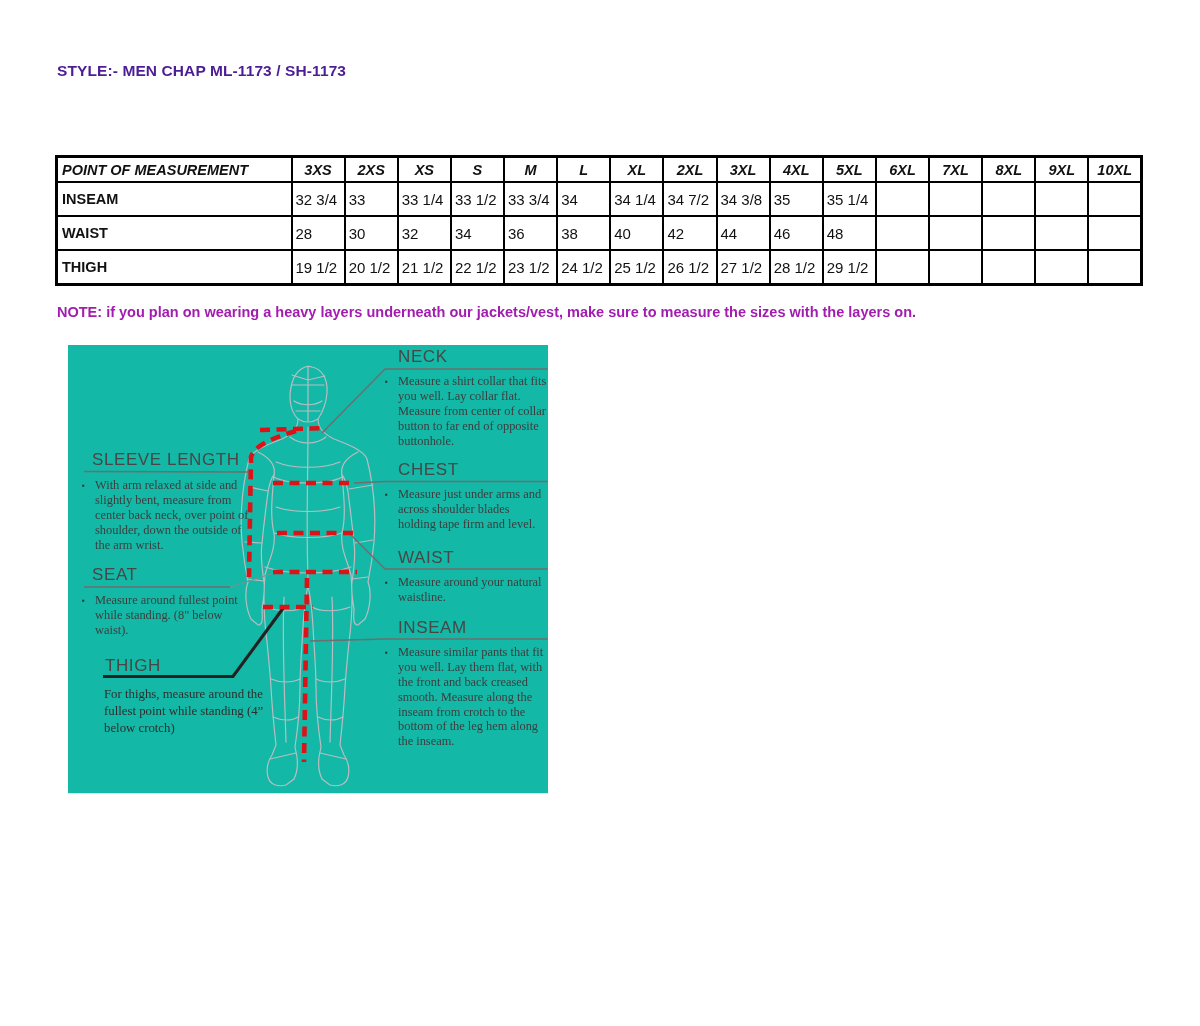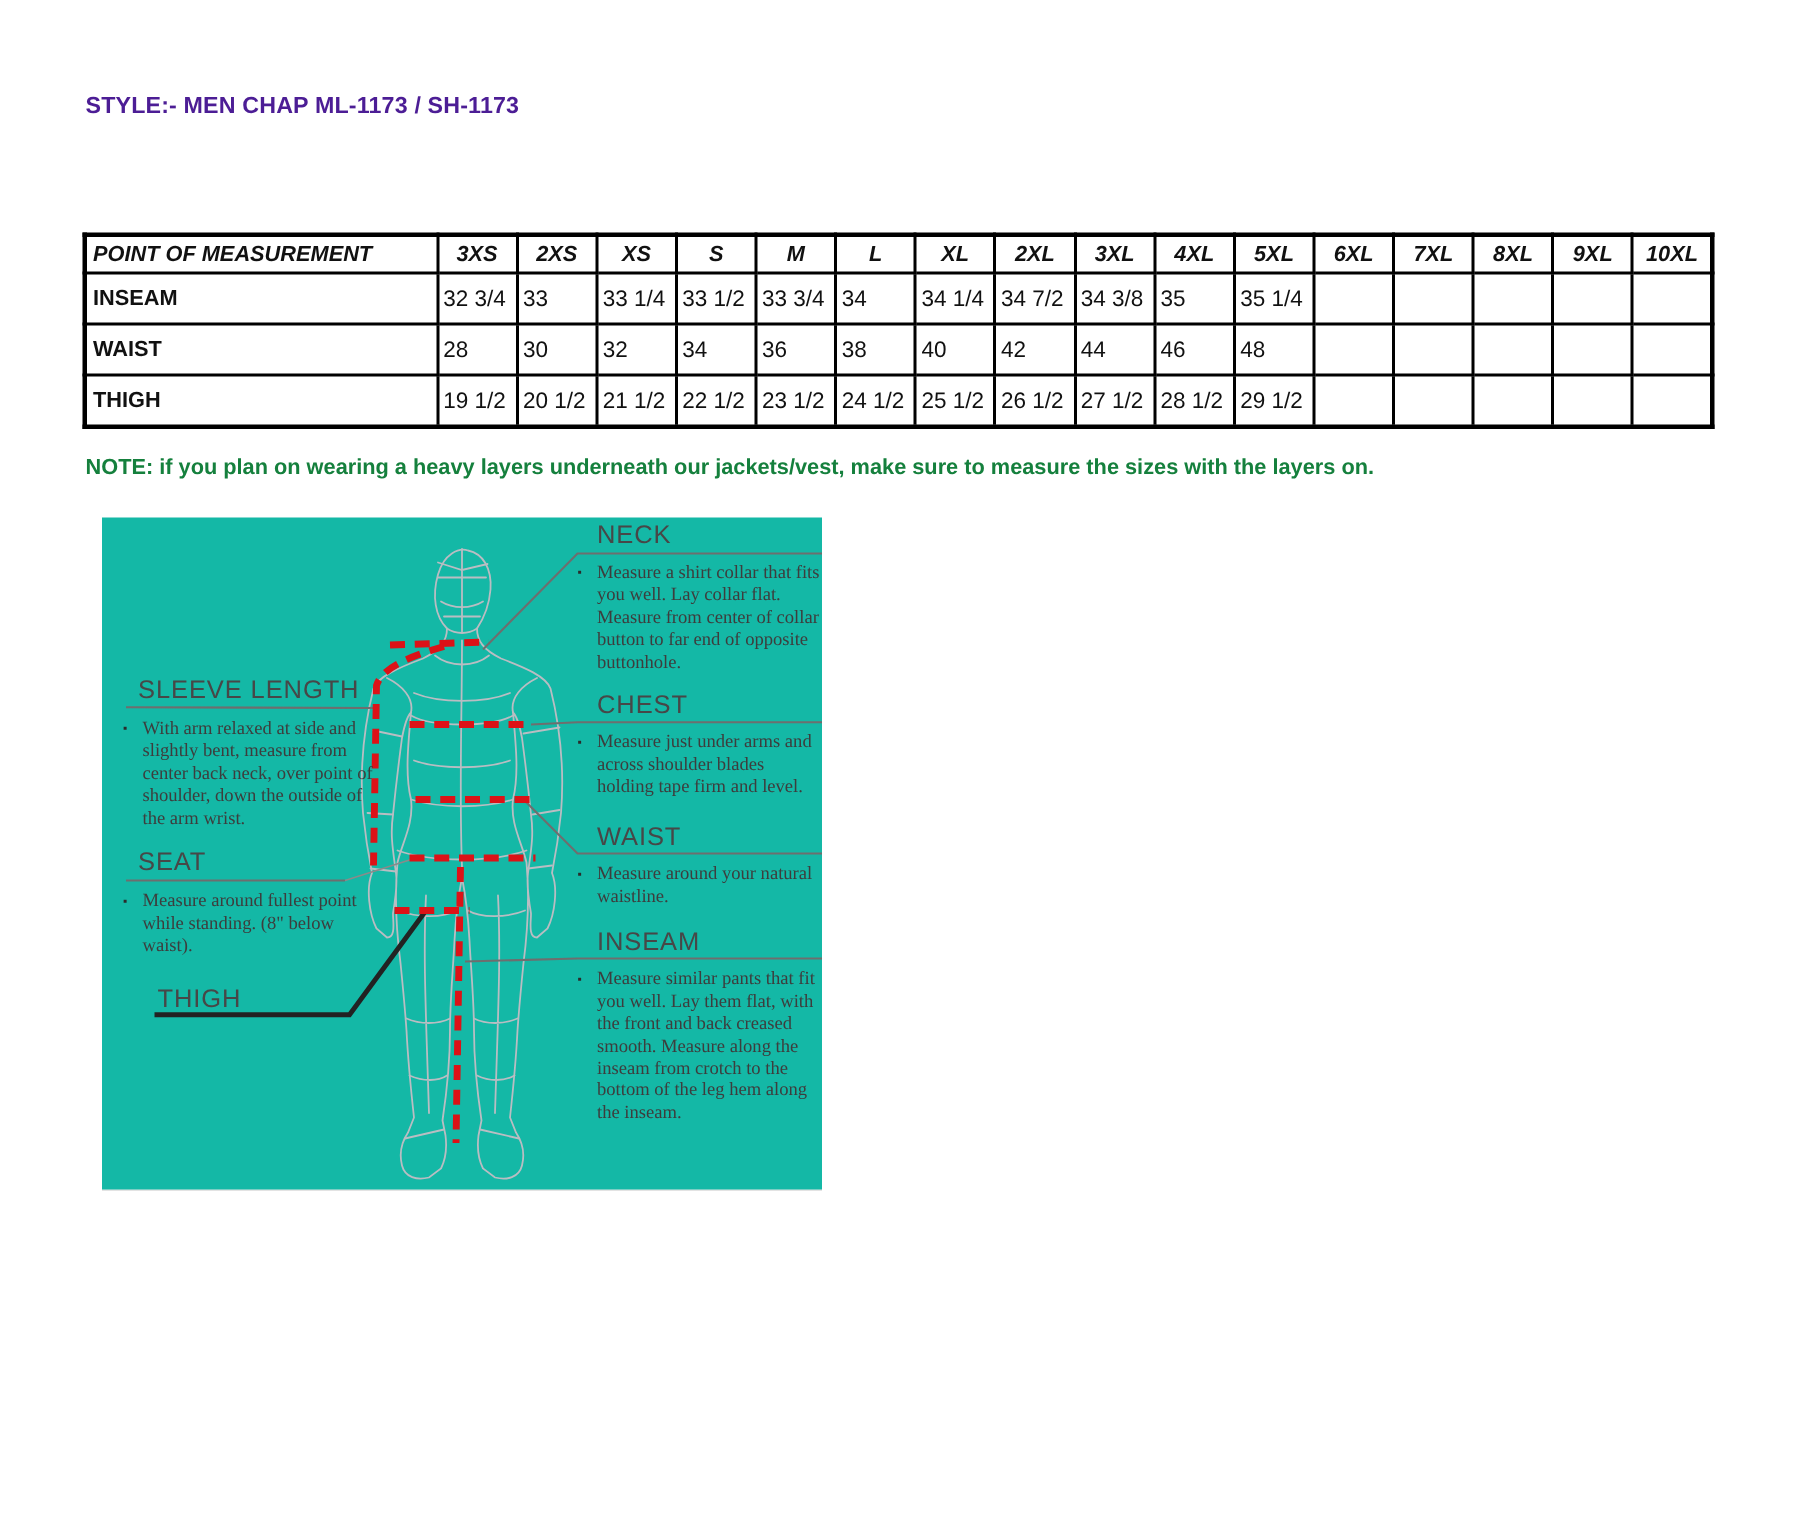--- a/index.html
+++ b/index.html
@@ -1,19 +1,19 @@
 <!DOCTYPE html>
 <html><head>
 <meta charset="utf-8">
 <style>
   html,body{margin:0;padding:0;background:#ffffff;}
   body{width:1200px;height:1026px;position:relative;font-family:"Liberation Sans",sans-serif;color:#111;}
 
   .page-title{position:absolute;left:57px;top:62px;font-size:15.5px;font-weight:700;color:#4c1d95;letter-spacing:.1px;}
-  .note-line{position:absolute;left:57px;top:304px;font-size:14.5px;font-weight:700;color:#15803d;}
+  .note-line{position:absolute;left:57px;top:304px;font-size:14.5px;font-weight:700;color:#a21caf;}
 
   
   .size-table{position:absolute;left:55px;top:155px;width:1088px;border-collapse:collapse;table-layout:fixed;}
   .size-table th,.size-table td{border:2px solid #000;font-size:14.5px;padding:0 3px;overflow:hidden;white-space:nowrap;}
   .size-table{border:3px solid #000;}
   .size-table thead th{height:23px;font-weight:700;text-align:center;font-style:italic;}
   .size-table thead th.pom{text-align:left;padding-left:4px;}
   .size-table tbody td{height:32px;font-weight:400;font-size:15px;}
   .size-table tbody td.row-label{font-weight:700;text-align:left;padding-left:4px;font-size:14.5px;}
 
@@ -213,15 +213,18 @@
   </div>
   <div class="dsec l-sec" id="sec-seat" style="top:219px;">
     <div class="dsec-title">SEAT</div>
     <div class="dsec-body" style="margin-top:8px;">
       <span class="bullet">▪</span>
       <span class="dsec-text">Measure around fullest point while standing. (8" below waist).</span>
     </div>
   </div>
   <div class="dsec l-sec no-bullet" id="sec-thigh" style="top:310px;left:35px;width:170px;">
     <div class="dsec-title" style="margin-left:2px;">THIGH</div>
+    <div class="dsec-body" style="margin-top:10px;">
+      <span class="dsec-text">For thighs, measure around the fullest point while standing (4” below crotch)</span>
+    </div>
   </div>
 
 </div>
 
 </body></html>

